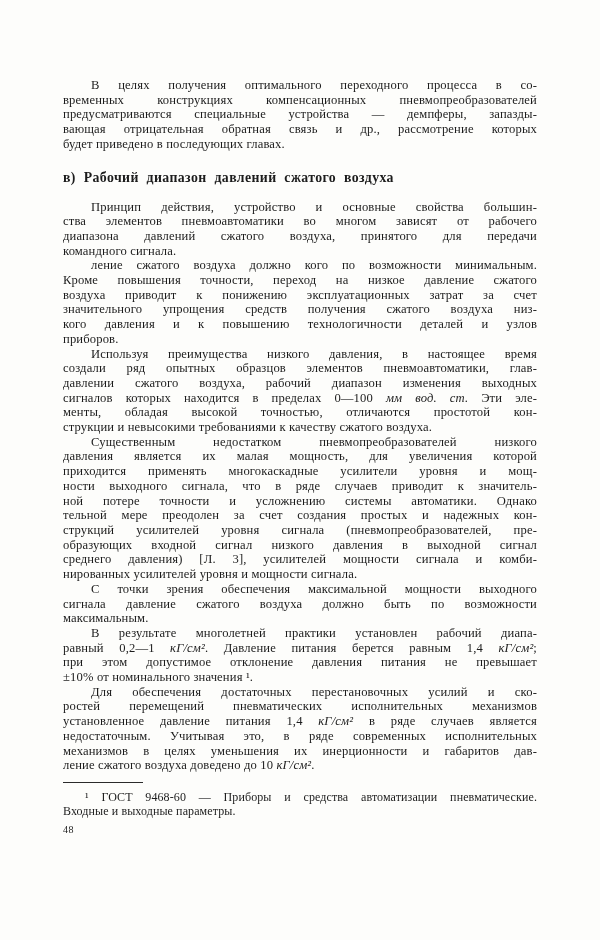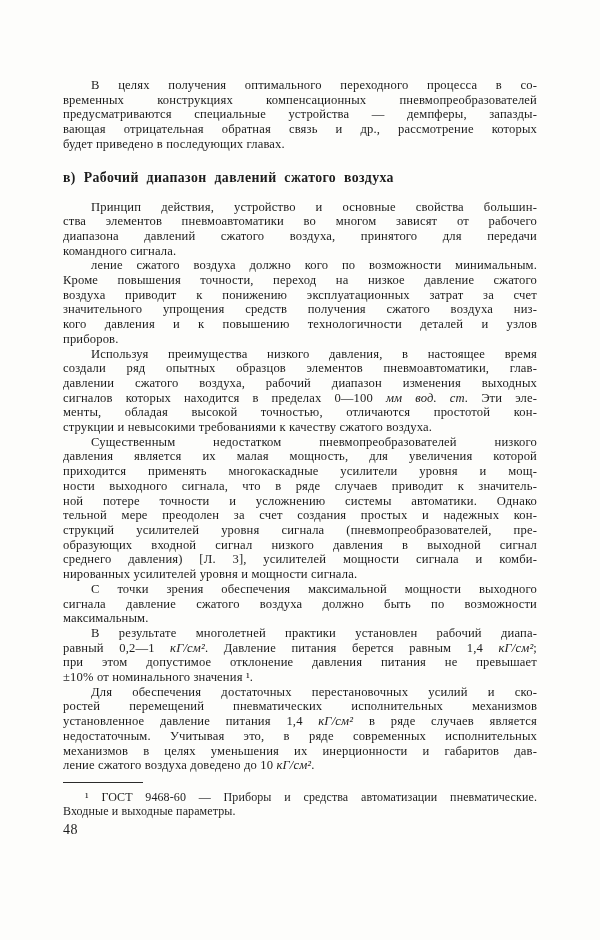--- a/index.html
+++ b/index.html
@@ -60,21 +60,21 @@
     letter-spacing: 0.1px;
   }
   .footnote .line {
     text-align: justify;
     text-align-last: justify;
   }
   .footnote .line.last { text-align-last: left; }
   .footnote .line:first-child { text-indent: 22px; }
   .page-number {
     margin-top: 5px;
-    font-size: 14px;
+    font-size: 10px;
     letter-spacing: 0.5px;
   }
 </style>
 </head>
 <body>
 
 <div class="page">
   <div class="text-block">
 
     <div class="paragraph">

